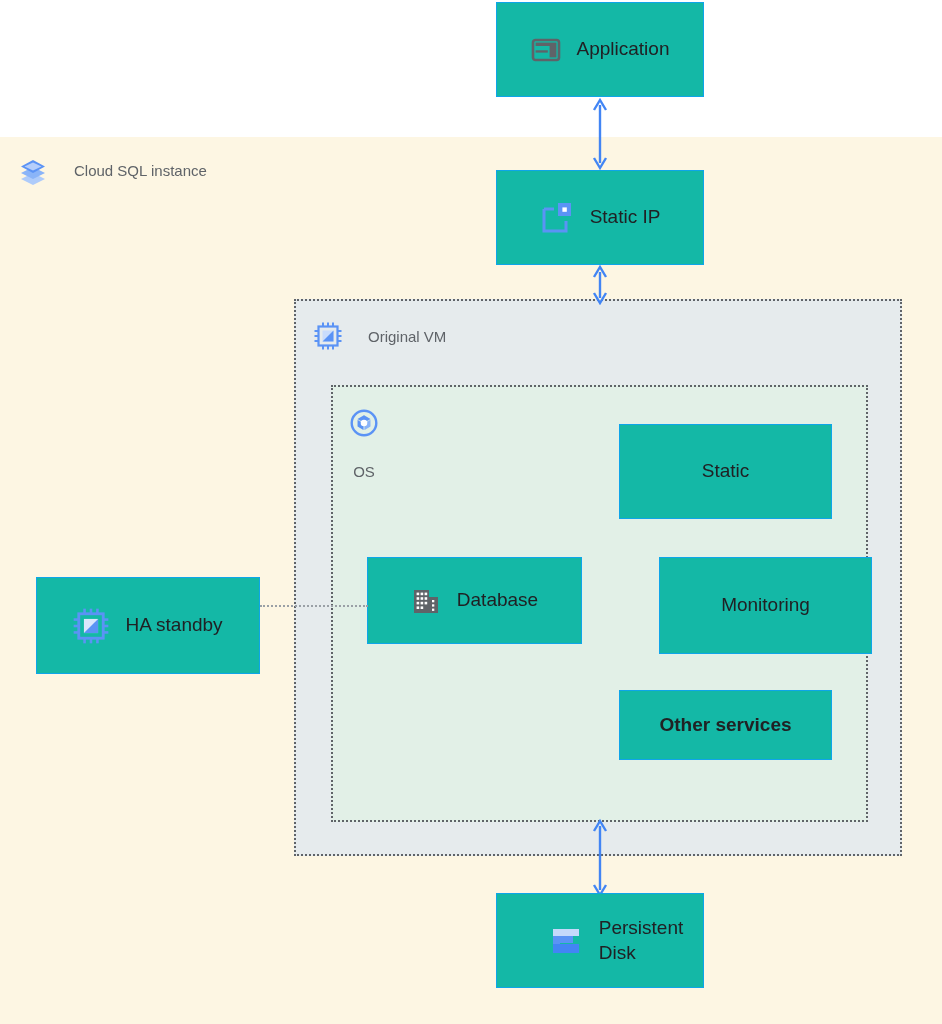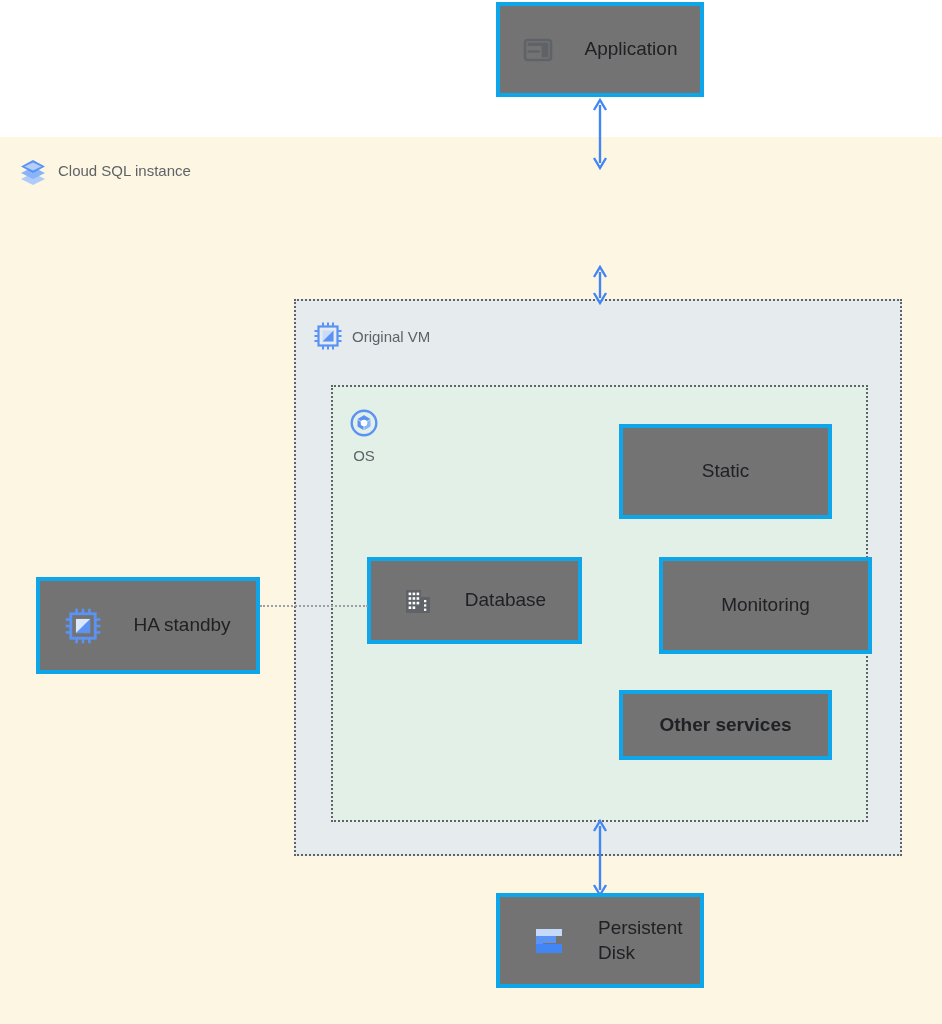--- a/index.html
+++ b/index.html
@@ -25,21 +25,21 @@
     left: 0;
     top: 137px;
     width: 942px;
     height: 887px;
     background: #fdf6e3;
   }
   .region-label {
     position: absolute;
     display: flex;
     align-items: center;
-    gap: 10px;
+    gap: 26px;
   }
   .region-label .label-text {
     font-size: 15px;
     color: #5f6368;
     white-space: nowrap;
   }
   #cloudsql-label {
     left: 18px;
     top: 155px;
   }
@@ -71,38 +71,38 @@
   }
   #os-label {
     left: 350px;
     top: 409px;
     flex-direction: column;
   }
 
   
   .node {
     position: absolute;
-    background: #737373;
-    border: 4px solid #0ea5e9;
+    background: #14b8a6;
+    border: 1px solid #0ea5e9;
     box-sizing: border-box;
     display: flex;
     align-items: center;
     justify-content: center;
-    gap: 32px;
+    gap: 16px;
   }
   .node .node-text {
     font-size: 19px;
     color: #202124;
     line-height: 1.28;
   }
   .node.centered .node-text {
     text-align: center;
   }
   .node.two-line {
-    justify-content: flex-start;
+    justify-content: center;
     padding-left: 32px;
   }
 
   #node-application { left: 496px; top: 2px;   width: 208px; height: 95px; }
   #node-staticip    { left: 496px; top: 170px; width: 208px; height: 95px; }
   #node-hastandby   { left: 36px;  top: 557px; width: 224px; height: 97px; margin-top: 20px; }
   #node-database    { left: 367px; top: 557px; width: 215px; height: 87px; }
   #node-logging     { left: 619px; top: 424px; width: 213px; height: 95px; }
   #node-monitoring  { left: 619px; top: 557px; width: 213px; height: 97px; margin-left: 40px; }
   #node-other       { left: 619px; top: 690px; width: 213px; height: 70px; font-weight: bold; }
@@ -206,20 +206,31 @@
   </div>
 
   <div class="arrow-v" id="arrow-app-ip">
     <svg width="24" height="74" viewBox="0 0 24 74">
       <line x1="12" y1="8" x2="12" y2="66" stroke="#4285f4" stroke-width="2.4"></line>
       <polyline points="6,13 12,3 18,13" fill="none" stroke="#4285f4" stroke-width="2.4"></polyline>
       <polyline points="6,61 12,71 18,61" fill="none" stroke="#4285f4" stroke-width="2.4"></polyline>
     </svg>
   </div>
 
+  <div class="node" id="node-staticip">
+    <span class="icon">
+      <svg width="34" height="34" viewBox="0 0 34 34">
+        <path d="M4 8 L4 30 L26 30 L26 20" fill="none" stroke="#5b93f5" stroke-width="3"></path>
+        <path d="M4 8 L14 8" fill="none" stroke="#5b93f5" stroke-width="3"></path>
+        <rect x="18" y="2" width="13" height="13" fill="#5b93f5"></rect>
+        <rect x="22.4" y="6.4" width="4.4" height="4.4" fill="#ffffff"></rect>
+      </svg>
+    </span>
+    <span class="node-text">Static IP</span>
+  </div>
 
   <div class="arrow-v" id="arrow-ip-vm">
     <svg width="24" height="40" viewBox="0 0 24 40">
       <line x1="12" y1="7" x2="12" y2="33" stroke="#4285f4" stroke-width="2.4"></line>
       <polyline points="6,12 12,2 18,12" fill="none" stroke="#4285f4" stroke-width="2.4"></polyline>
       <polyline points="6,28 12,38 18,28" fill="none" stroke="#4285f4" stroke-width="2.4"></polyline>
     </svg>
   </div>
 
   <div class="node centered" id="node-logging">

